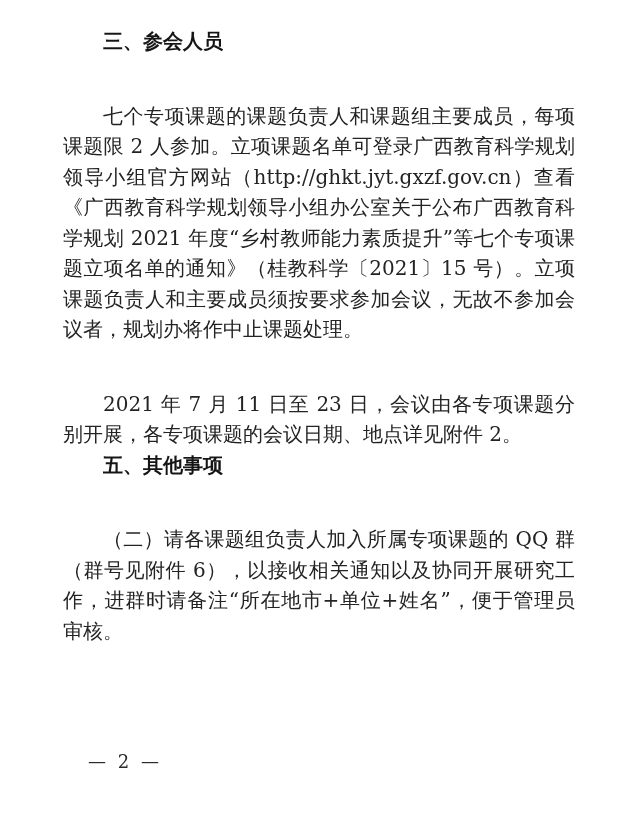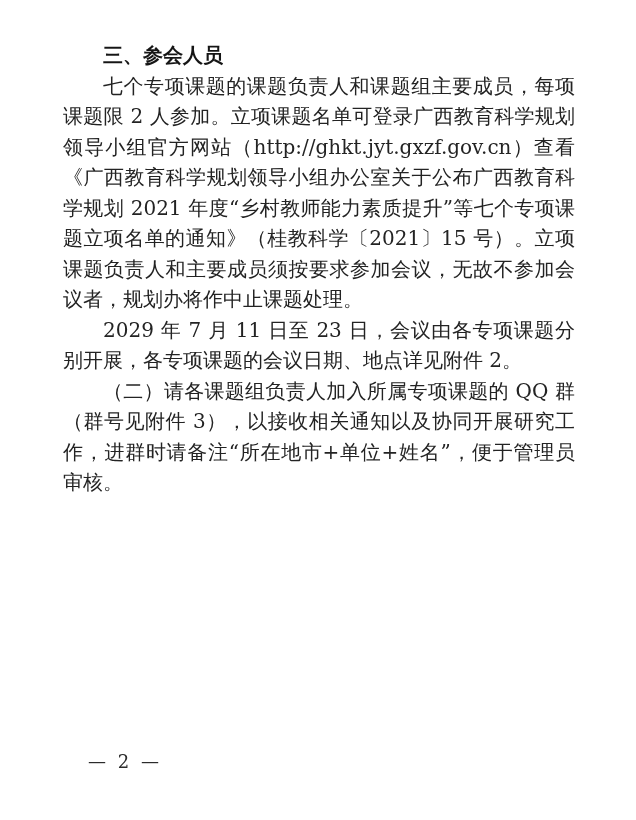--- a/index.html
+++ b/index.html
@@ -10,39 +10,40 @@
   .page {
     position: relative;
     width: 636px;
     height: 820px;
     background: #ffffff;
     overflow: hidden;
     color: #1f1f1f;
   }
   .content {
     position: absolute;
-    top: 40px;
+    top: 26px;
     left: 63px;
     width: 512px;
   }
   .heading {
     font-family: "Liberation Sans", sans-serif;
     font-weight: bold;
     font-size: 20px;
     line-height: 30.5px;
     text-indent: 2em;
     color: #151515;
   }
   .para {
     font-size: 20px;
     line-height: 30.5px;
     text-indent: 2em;
     text-align: justify;
     text-justify: inter-character;
     color: #232323;
+    margin-top: 44px;
   }
   .page-number {
     position: absolute;
     left: 88px;
     bottom: 48px;
     font-size: 18px;
     letter-spacing: 3px;
     color: #2b2b2b;
   }
 </style>
@@ -51,23 +52,24 @@
 
 <div class="page">
   <div class="content">
 
     <div class="section">
       <h3 class="heading">三、参会人员</h3>
       <p class="para">七个专项课题的课题负责人和课题组主要成员，每项课题限 2 人参加。立项课题名单可登录广西教育科学规划领导小组官方网站（http://ghkt.jyt.gxzf.gov.cn）查看《广西教育科学规划领导小组办公室关于公布广西教育科学规划 2021 年度“乡村教师能力素质提升”等七个专项课题立项名单的通知》（桂教科学〔2021〕15 号）。立项课题负责人和主要成员须按要求参加会议，无故不参加会议者，规划办将作中止课题处理。</p>
     </div>
 
     <div class="section">
-      <p class="para">2029 年 7 月 11 日至 23 日，会议由各专项课题分别开展，各专项课题的会议日期、地点详见附件 2。</p>
+      <p class="para">2021 年 7 月 11 日至 23 日，会议由各专项课题分别开展，各专项课题的会议日期、地点详见附件 2。</p>
     </div>
 
     <div class="section">
-      <p class="para">（二）请各课题组负责人加入所属专项课题的 QQ 群（群号见附件 3），以接收相关通知以及协同开展研究工作，进群时请备注“所在地市+单位+姓名”，便于管理员审核。</p>
+      <h3 class="heading">五、其他事项</h3>
+      <p class="para">（二）请各课题组负责人加入所属专项课题的 QQ 群（群号见附件 6），以接收相关通知以及协同开展研究工作，进群时请备注“所在地市+单位+姓名”，便于管理员审核。</p>
     </div>
 
   </div>
 
   <div class="page-number">— 2 —</div>
 </div>
 
 </body></html>

